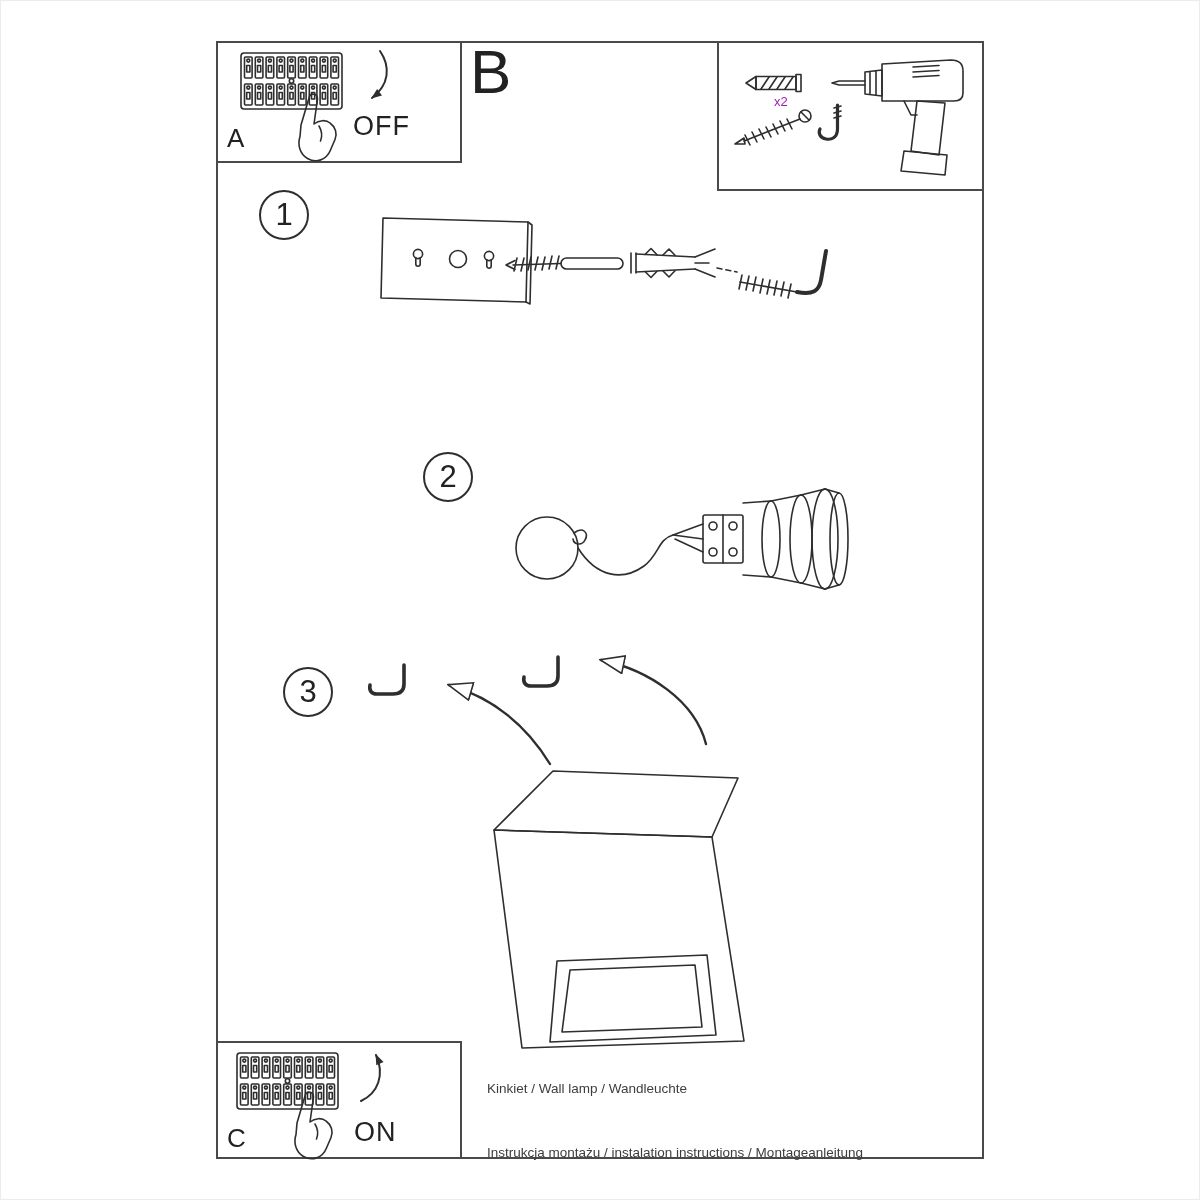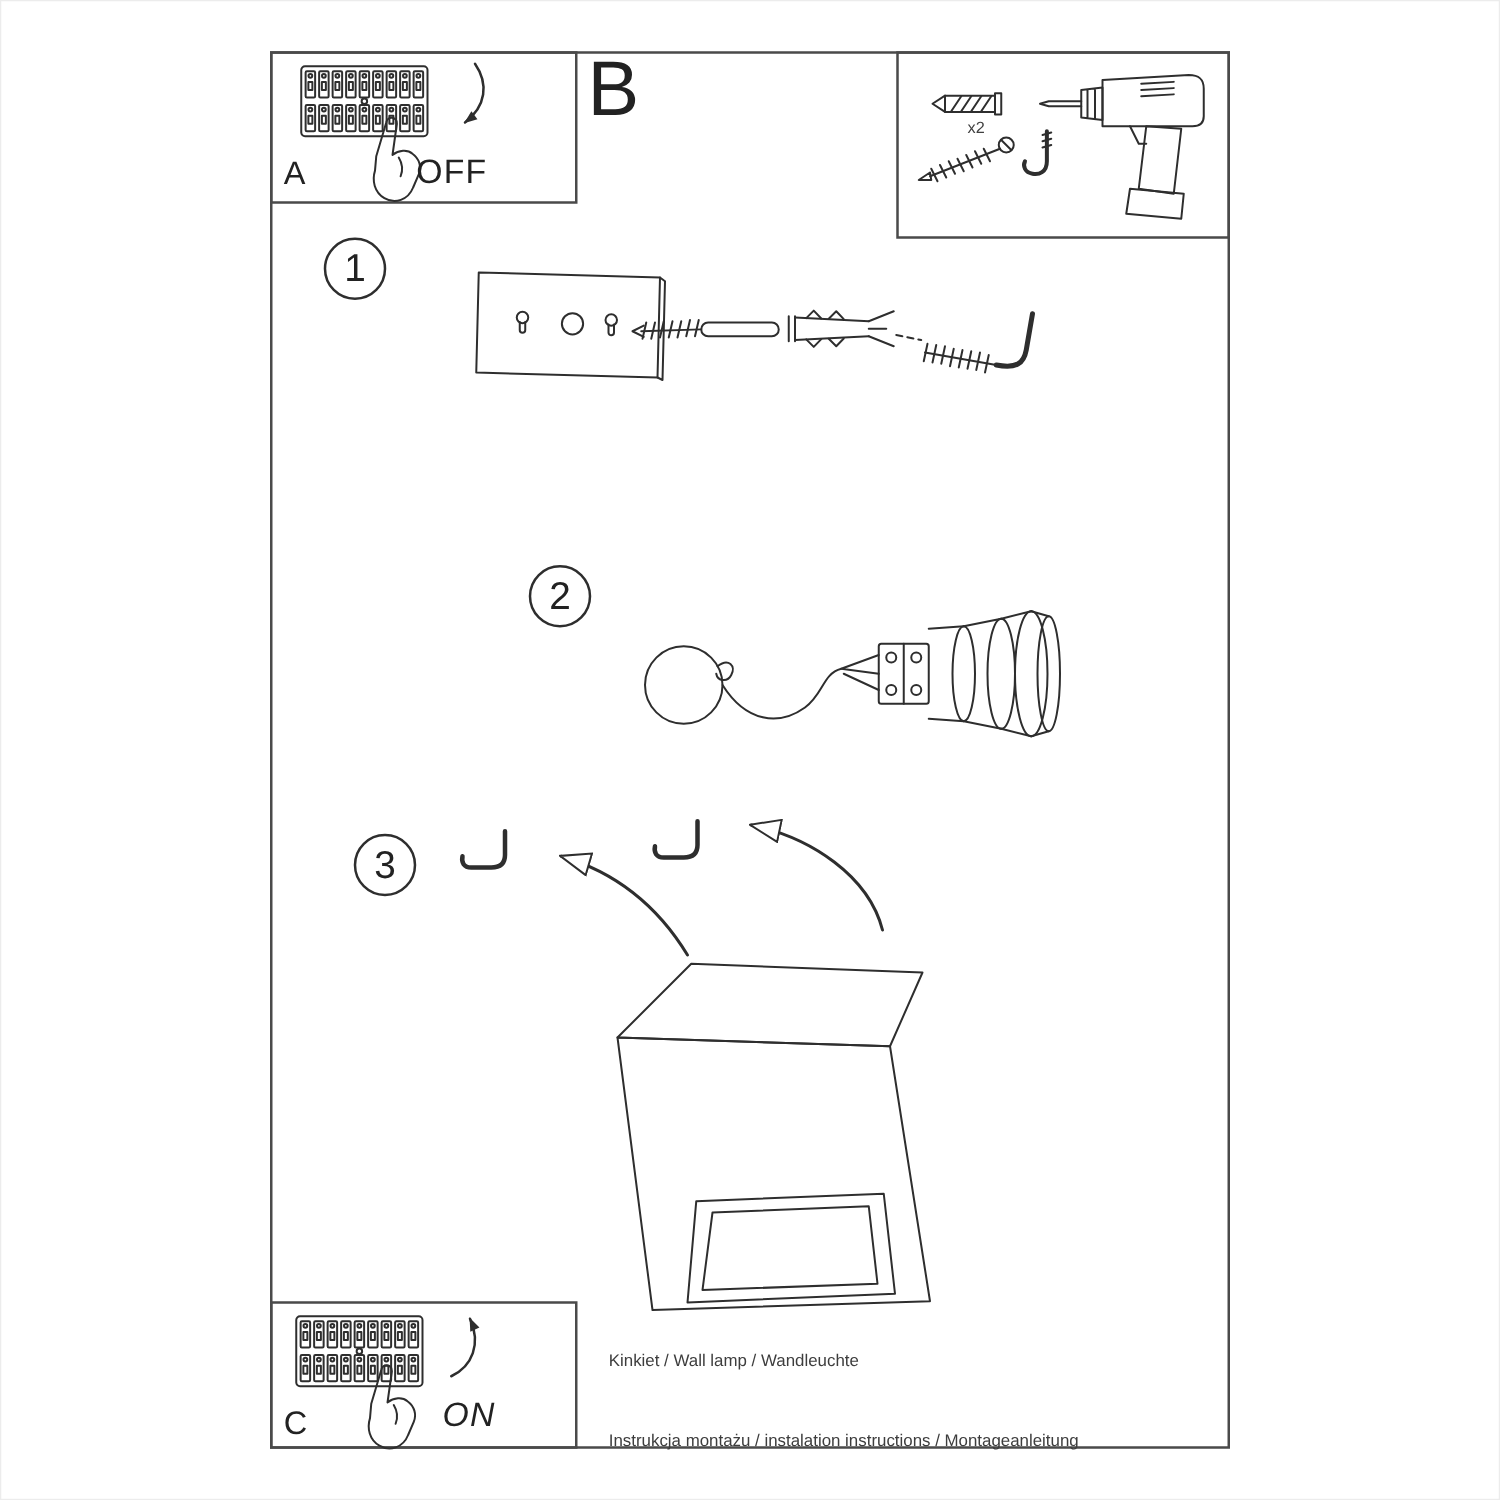--- a/index.html
+++ b/index.html
@@ -8,21 +8,21 @@
   .art{position:absolute;left:0;top:0;width:1200px;height:1200px;}
   .box{position:absolute;border:2px solid #4a4a4a;box-sizing:border-box;background:transparent;}
   .frame{left:215px;top:40px;width:768px;height:1118px;}
   .box-a{left:215px;top:40px;width:246px;height:122px;}
   .box-tools{left:716px;top:40px;width:267px;height:150px;}
   .box-c{left:215px;top:1040px;width:246px;height:118px;}
   .txt{position:absolute;white-space:nowrap;color:#222;}
   .corner-letter{font-size:26px;}
   .state-label{font-size:27px;letter-spacing:1px;}
   .big-letter{font-size:62px;line-height:1;}
-  .qty{font-size:13px;color:#404040;}
+  .qty{font-size:13px;color:#a21caf;}
   .step-badge{position:absolute;width:46px;height:46px;border:2px solid #2e2e2e;border-radius:50%;
               display:flex;align-items:center;justify-content:center;font-size:31px;color:#222;background:#fff;}
   .footer-line{position:absolute;font-size:13.5px;color:#3d3d3d;}
 </style>
 </head>
 <body>
 
 <div class="page">
 
   <div class="box frame"></div>
@@ -173,34 +173,34 @@
         <use href="#hand" transform="translate(283,1086)"></use>
       </g>
       <g>
         <path d="M360,1100 C377,1092 384,1074 375,1054" stroke-width="2" marker-end="url(#ah)"></path>
       </g>
 
     </g>
   </svg>
 
   <div class="txt corner-letter" style="left:226px;top:122px;">A</div>
-  <div class="txt state-label" style="left:332px;top:110px;margin-top:11px;">OFF</div>
+  <div class="txt state-label" style="left:352px;top:110px;">OFF</div>
 
   <div class="txt big-letter" style="left:469px;top:40px;">B</div>
   <div class="txt qty" style="left:773px;top:93px;">x2</div>
 
   <div class="step-badge" style="left:258px;top:189px;">
     <span>1</span>
   </div>
   <div class="step-badge" style="left:422px;top:451px;">
     <span>2</span>
   </div>
   <div class="step-badge" style="left:282px;top:666px;">
     <span>3</span>
   </div>
 
   <div class="txt corner-letter" style="left:226px;top:1122px;">C</div>
-  <div class="txt state-label" style="left:353px;top:1116px;font-style:italic;">ON</div>
+  <div class="txt state-label" style="left:353px;top:1116px;">ON</div>
 
   <div class="footer-line" style="left:486px;top:1144px;">Instrukcja montażu / instalation instructions / Montageanleitung</div>
   <div class="footer-line" style="left:486px;top:1080px;">Kinkiet / Wall lamp / Wandleuchte</div>
 
 </div>
 
 </body></html>

